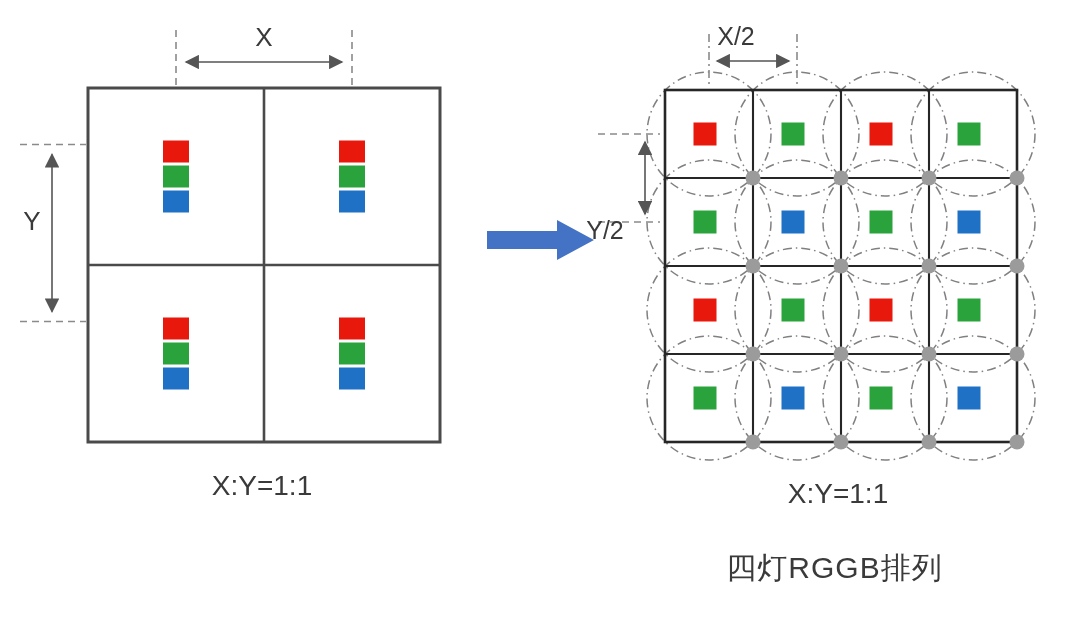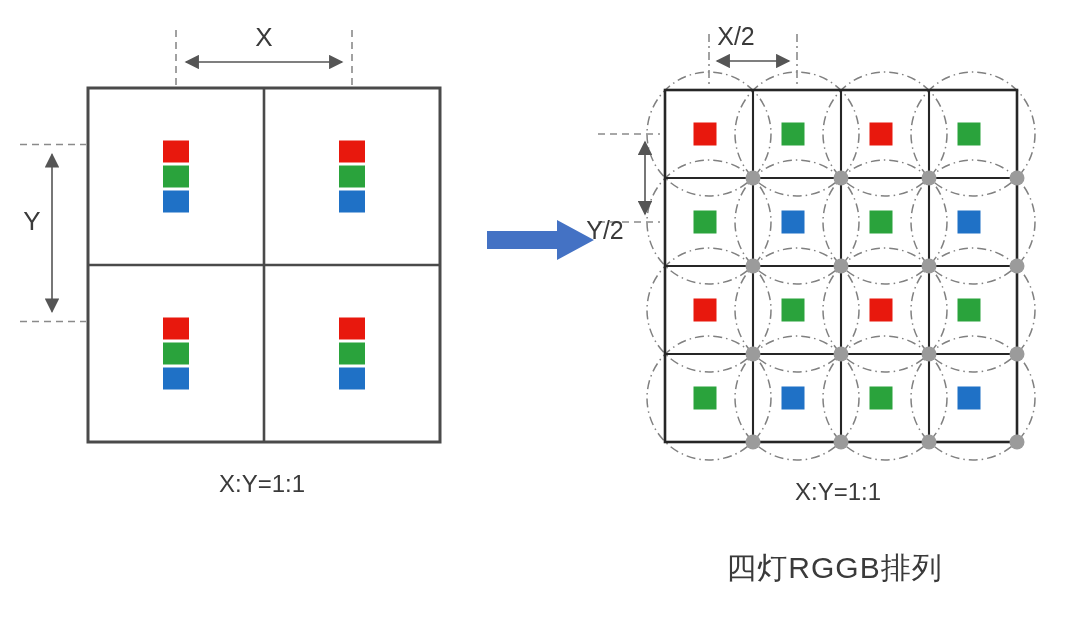--- a/index.html
+++ b/index.html
@@ -5,21 +5,21 @@
   html,body{margin:0;padding:0;background:#ffffff;}
   .stage{
     position:relative;width:1065px;height:622px;background:#ffffff;
     font-family:"Liberation Sans","DejaVu Sans",sans-serif;color:#333;
     overflow:hidden;
   }
   .stage svg{position:absolute;left:0;top:0;}
   .lbl{position:absolute;color:#3a3a3a;text-align:center;white-space:nowrap;}
   .dim{font-size:26px;}
   .dim-sm{font-size:25px;}
-  .ratio{font-size:24px;}
+  .ratio{font-size:28px;}
   .title{font-size:30px;letter-spacing:1px;}
 </style>
 </head>
 <body>
 
 <div class="stage">
 
   <svg width="1065" height="622" viewBox="0 0 1065 622">
     <defs>
       <marker id="arr" viewBox="0 0 10 10" refX="9" refY="5" markerWidth="10" markerHeight="9" orient="auto-start-reverse">

